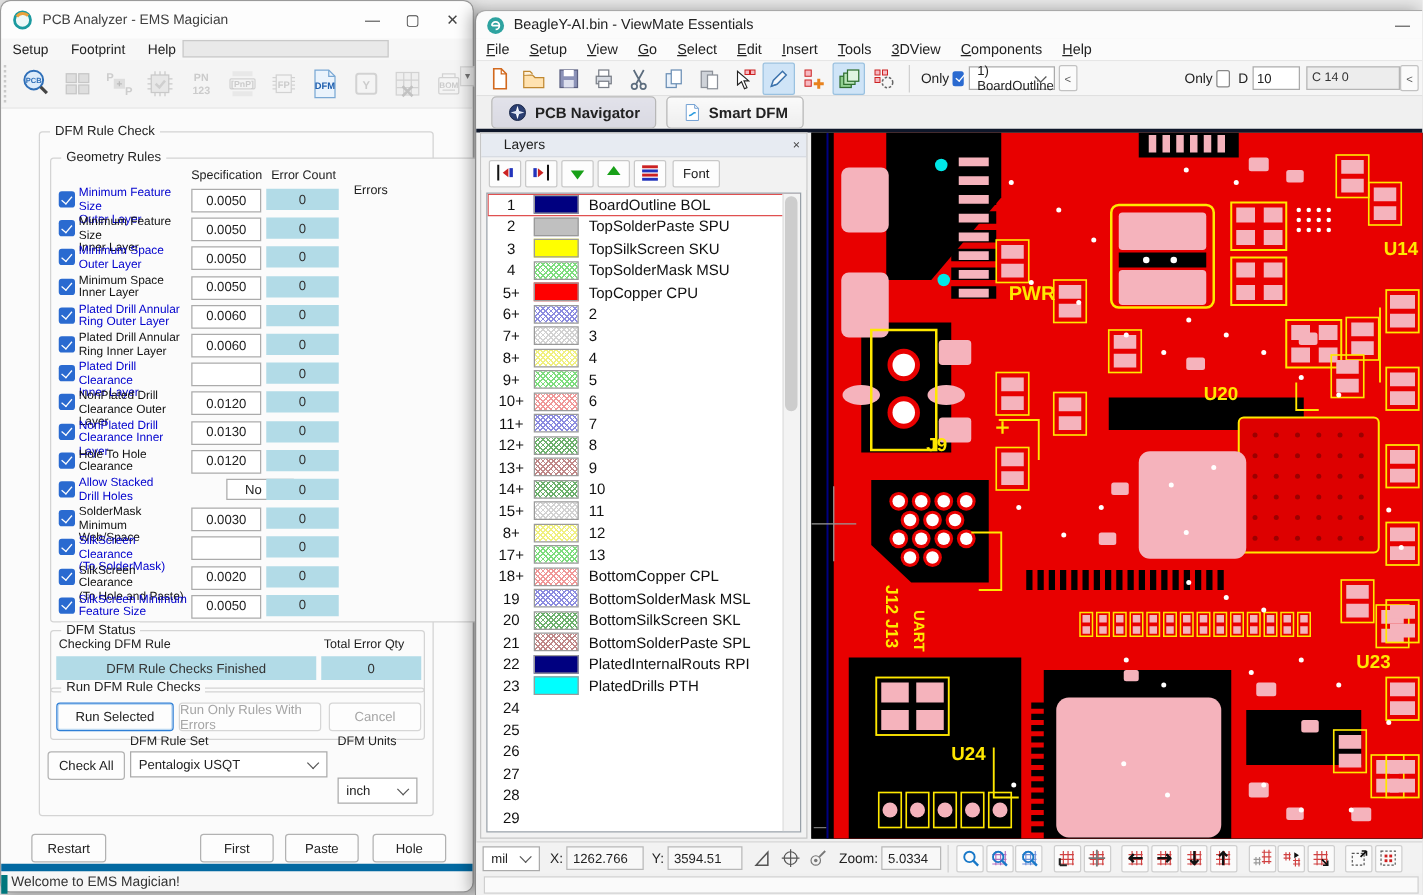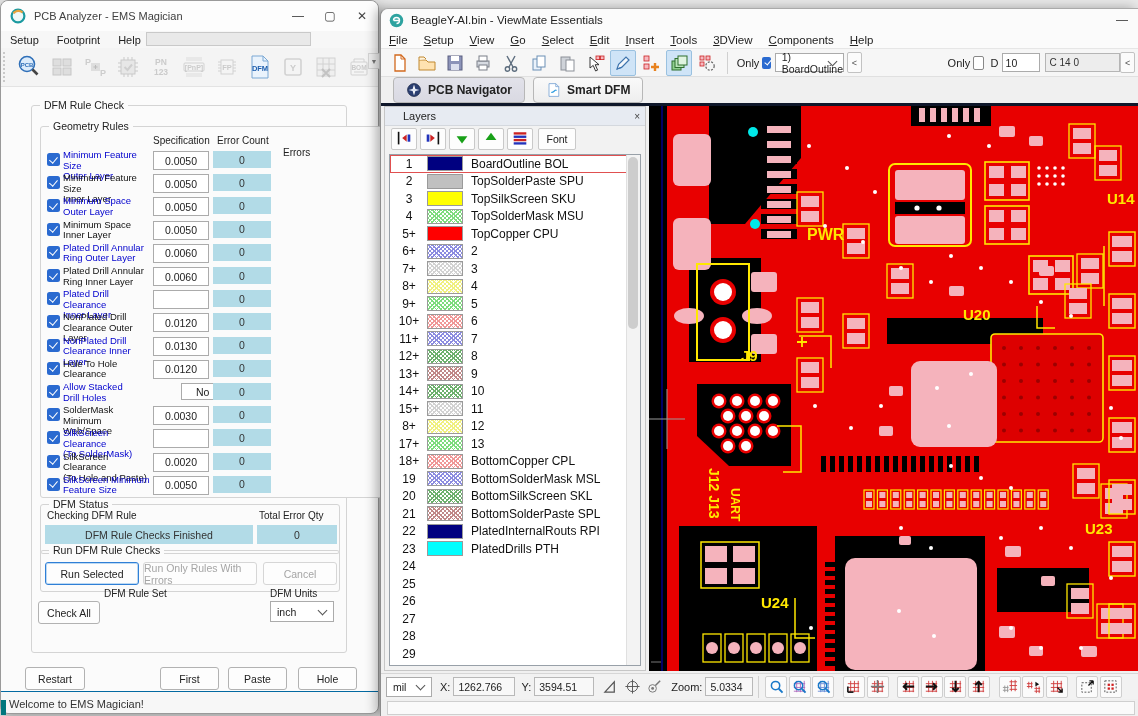--- a/index.html
+++ b/index.html
@@ -40,21 +40,21 @@
   .sel{position:relative;border:1px solid #ababab;background:#fff;font-size:10.5px;color:#222;
       display:flex;align-items:center;padding-left:6px;box-sizing:border-box}
   .sel::after{content:"";position:absolute;right:7px;top:50%;width:6px;height:6px;margin-top:-5px;
       border:solid #555;border-width:0 1.4px 1.4px 0;transform:rotate(45deg)}
   .btn{position:absolute;background:#fdfdfd;border:1px solid #b2b2b2;border-radius:3px;
       font-size:10.5px;color:#222;display:flex;align-items:center;justify-content:center}
   .btn.dis{color:#a5a5a5;border-color:#d6d6d6}
   .btn.focus{border:1px solid #2f7fd6;box-shadow:0 0 0 1px #bcd9f3 inset}
   .bluebar{position:absolute;background:#b2dbe7;font-size:10.5px;color:#333;
       display:flex;align-items:center;justify-content:center}
-  #lw-status{left:0;top:690px;width:100%;height:24px;border-top:1px solid #0369a1;
+  #lw-status{left:0;top:690px;width:100%;height:24px;border-top:6px solid #0369a1;
       display:flex;align-items:center;font-size:11px;color:#333}
   #lw-corner{left:0;top:699px;width:5px;height:15px;background:#00777d}
   
   #rw{left:380px;top:8px;width:758px;height:708px;background:#f0f0f0;border-left:1px solid #8c8c8c;
       border-top:1px solid #aaa;border-radius:8px 0 0 0;box-shadow:-4px 0 12px rgba(0,0,0,.3)}
   #rw-title{left:0;top:0;width:100%;height:22px;background:#fbfbfb;border-radius:8px 0 0 0;
       display:flex;align-items:center}
   #rw-title .ttl{font-size:11.5px;color:#222;margin-left:7px}
   #rw-menu{left:0;top:22px;width:100%;height:18px;display:flex;align-items:center;background:#fbfbfb;
       border-bottom:1px solid #e6e6e6}
@@ -395,20 +395,21 @@
       <div class="grp" style="left:8px;top:444px;width:300px;height:42px">
         <span class="glabel">Run DFM Rule Checks</span>
         <div class="btn focus" style="left:4px;top:11px;width:92px;height:21px">Run Selected</div>
         <div class="btn dis" style="left:102px;top:11px;width:112px;height:21px">Run Only Rules With Errors</div>
         <div class="btn dis" style="left:222px;top:11px;width:72px;height:21px">Cancel</div>
       </div>
 
       <span class="colhdr" style="left:72px;top:482px">DFM Rule Set</span>
       <span class="colhdr" style="left:238px;top:482px">DFM Units</span>
       <div class="btn" style="left:6px;top:495px;width:60px;height:21px">Check All</div>
+      <div class="sel abs" style="left:72px;top:495px;width:158px;height:21px">Pentalogix USQT</div>
       <div class="sel abs" style="left:238px;top:495px;width:64px;height:21px">inch</div>
 
     </div>
   </div>
 
   <div class="btn" style="left:24px;top:666px;width:58px;height:21px">Restart</div>
   <div class="btn" style="left:159px;top:666px;width:57px;height:21px">First</div>
   <div class="btn" style="left:227px;top:666px;width:57px;height:21px">Paste</div>
   <div class="btn" style="left:297px;top:666px;width:57px;height:21px">Hole</div>
   <div id="lw-status" class="abs">

